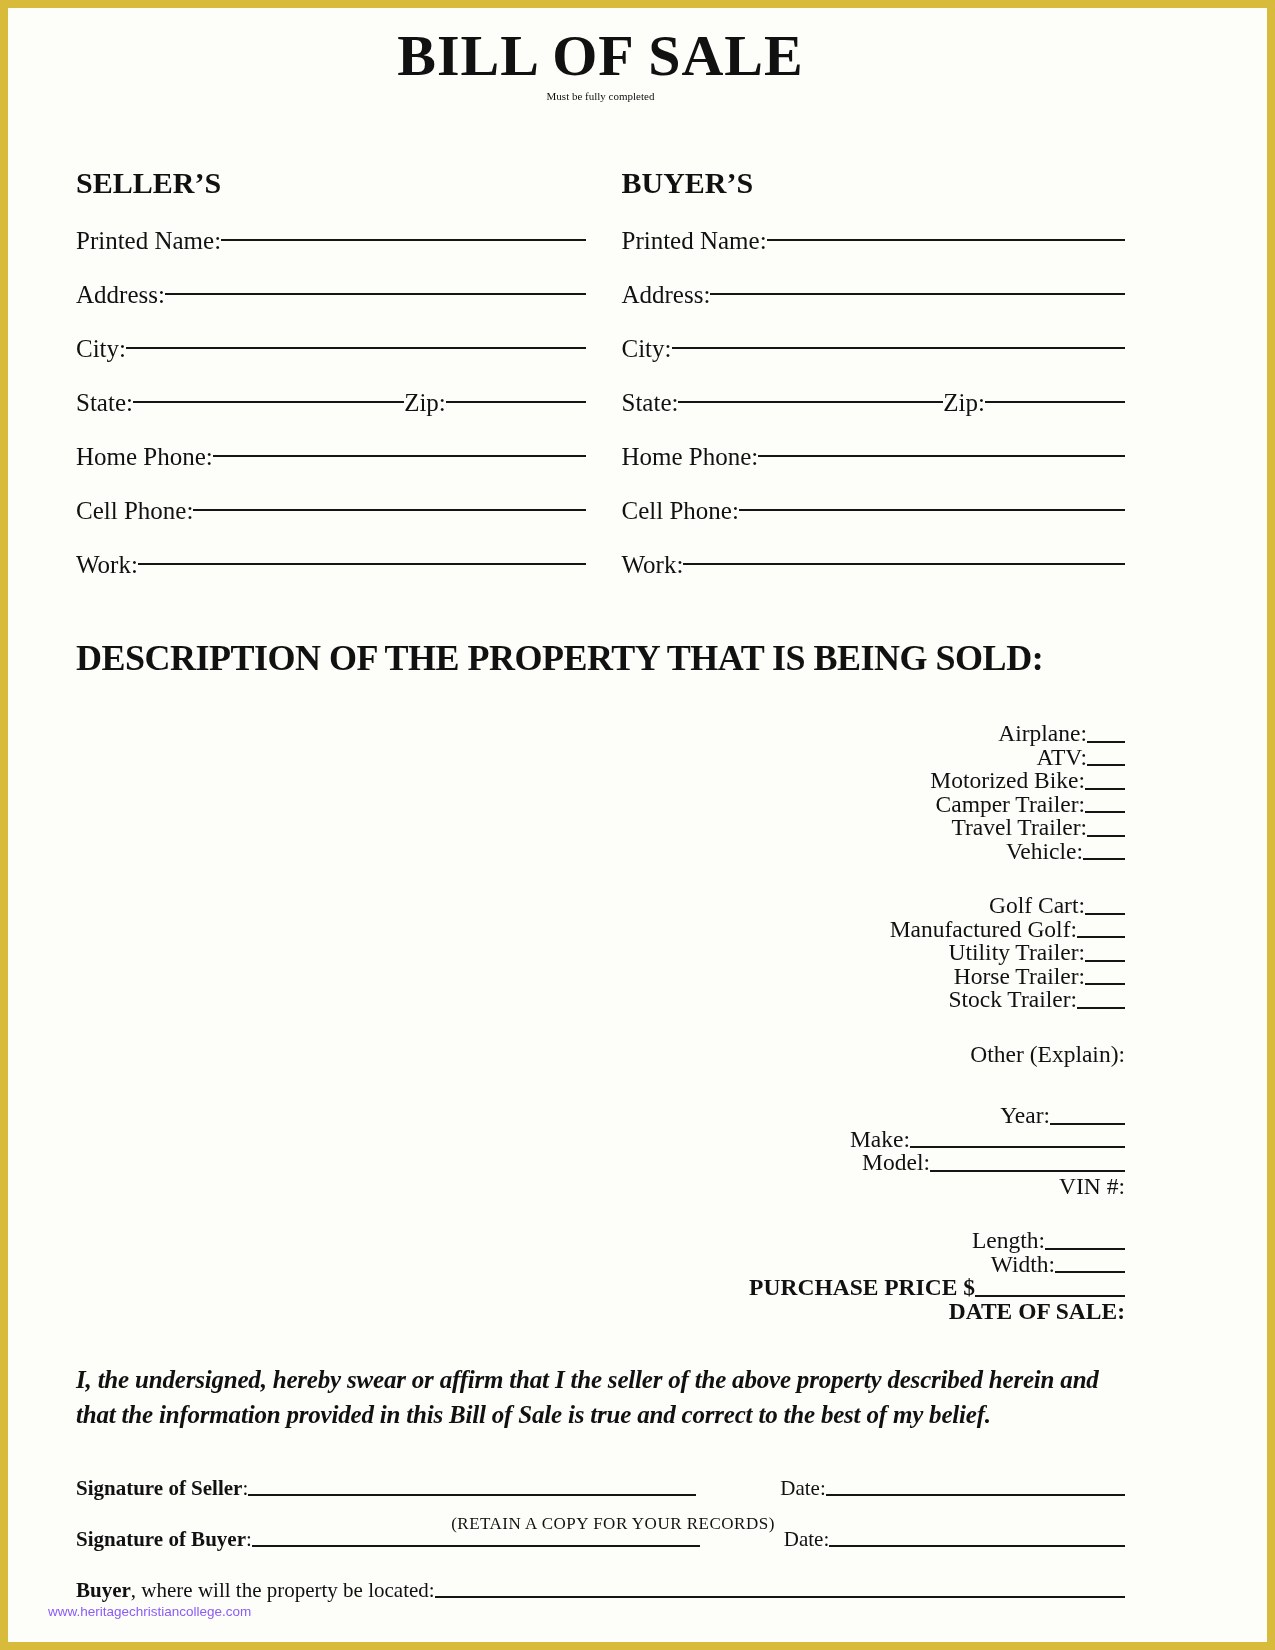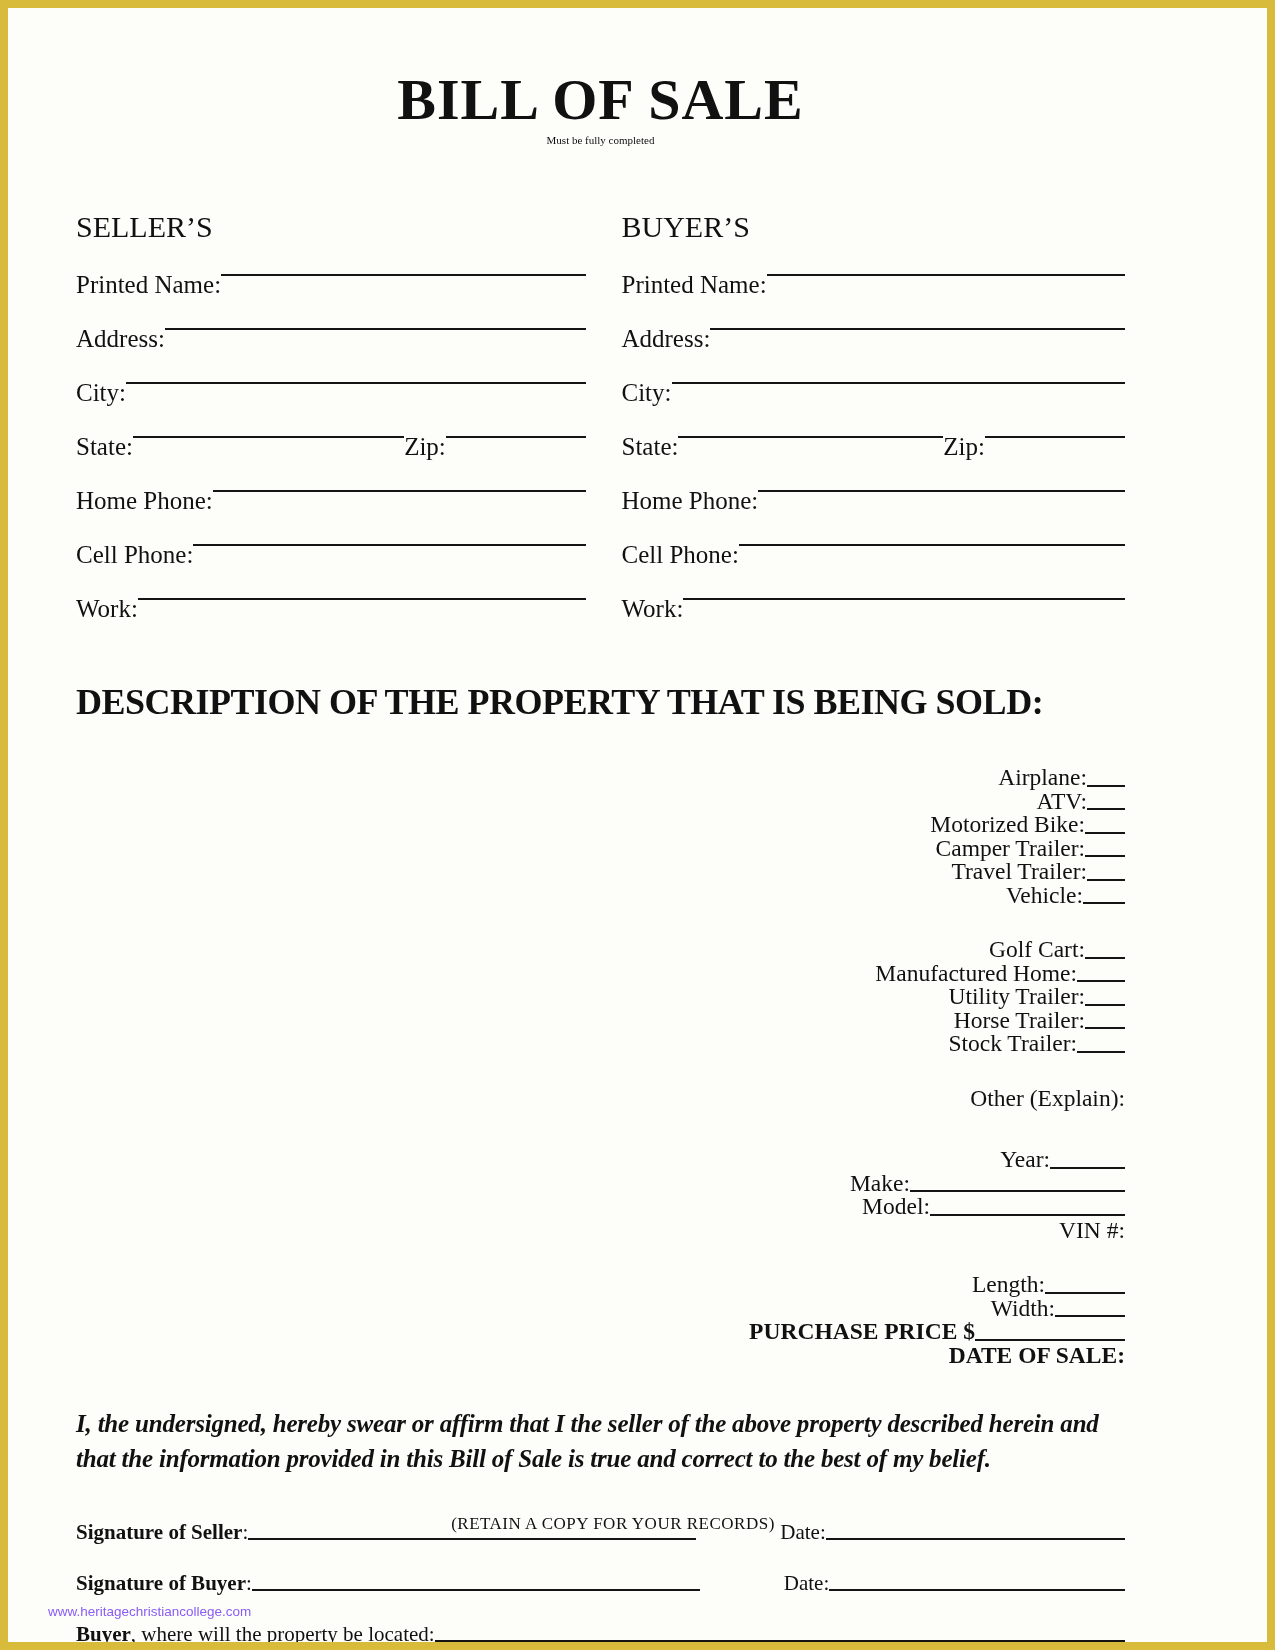--- a/index.html
+++ b/index.html
@@ -3,32 +3,32 @@
 <meta charset="utf-8">
 <style>
   html,body { margin:0; padding:0; background:#ffffff; }
   .page {
     position:relative; box-sizing:border-box;
     width:1275px; height:1650px;
     border:8px solid #d8bb3a;
     background:#fdfefa;
     color:#111;
     font-family:"Liberation Serif","DejaVu Serif",serif;
-    padding:60px 142px 0 68px;
+    padding:16px 142px 0 68px;
     overflow:hidden;
   }
   h1 { margin:0; text-align:center; font-size:58px; line-height:1.1; letter-spacing:1px; font-weight:bold; }
   .subtitle { text-align:center; font-size:11px; margin-top:2px; }
 
   .parties { display:flex; justify-content:space-between; margin-top:64px; }
   .col { width:48.6%; }
   .col.right { width:48.0%; }
-  h2 { margin:0; font-size:30px; line-height:1.1; font-weight:normal; }
-
-  .frow { display:flex; align-items:flex-start; font-size:25px; line-height:1; margin-top:29px; white-space:nowrap; }
+  h2 { margin:0; font-size:30px; line-height:1.1; font-weight:bold; }
+
+  .frow { display:flex; align-items:center; font-size:25px; line-height:1; margin-top:29px; white-space:nowrap; }
   .blank { border-bottom:2px solid #151515; height:2px; margin-bottom:3px; }
   .grow { flex:1 1 auto; }
   .zipw { flex:0 0 140px; }
 
   .prop-heading { margin-top:62px; font-size:36px; line-height:1.1; font-weight:bold; letter-spacing:-0.5px; }
   .prow { display:flex; align-items:flex-end; justify-content:space-between; font-size:23.5px; line-height:1; margin-top:31px; white-space:nowrap;flex-direction:column; }
   .prow.first { margin-top:44px; }
   .prow.left { justify-content:flex-start; column-gap:16px; }
   .pitem { display:flex; align-items:flex-end; }
   .b38{flex:0 0 38px;} .b40{flex:0 0 40px;} .b42{flex:0 0 42px;} .b48{flex:0 0 48px;}
@@ -157,21 +157,21 @@
           <span class="blank b42"></span>
         </span>
     </div>
 
     <div class="prow">
       <span class="pitem">
           <span>Golf Cart:</span>
           <span class="blank b40"></span>
         </span>
       <span class="pitem">
-          <span>Manufactured Home:</span>
+          <span>Manufactured Golf:</span>
           <span class="blank b48"></span>
         </span>
       <span class="pitem">
           <span>Utility Trailer:</span>
           <span class="blank b40"></span>
         </span>
       <span class="pitem">
           <span>Horse Trailer:</span>
           <span class="blank b40"></span>
         </span>

